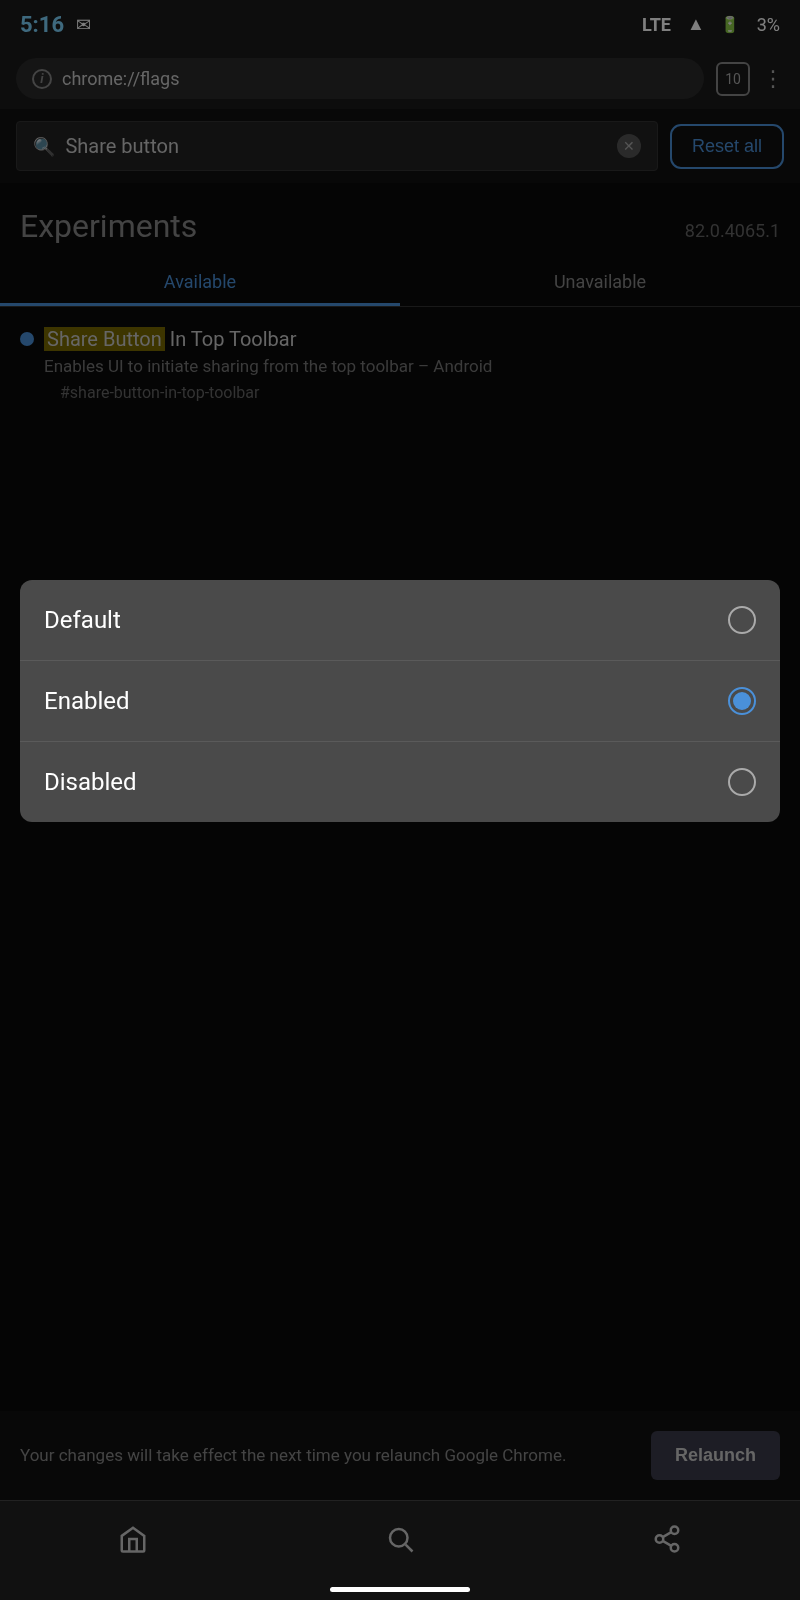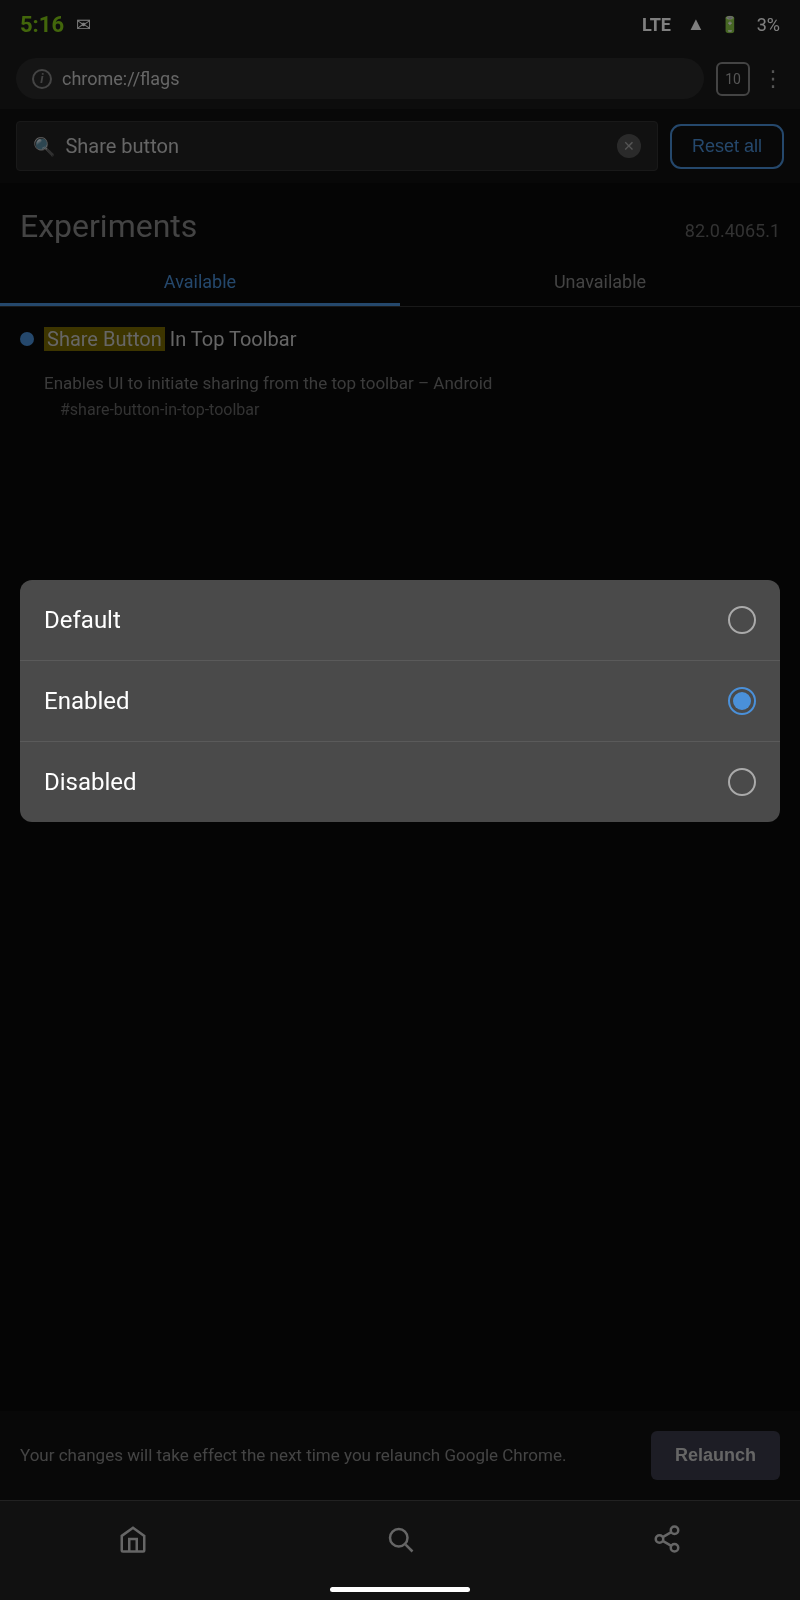--- a/index.html
+++ b/index.html
@@ -23,21 +23,21 @@
       background: #1a1a1a;
     }
     .status-left {
       display: flex;
       align-items: center;
       gap: 12px;
     }
     .status-time {
       font-size: 22px;
       font-weight: bold;
-      color: #84cc16;
+      color: #7dd3fc;
     }
     .status-right {
       display: flex;
       align-items: center;
       gap: 16px;
       font-size: 18px;
       color: #ffffff;
     }
 
     
@@ -187,21 +187,21 @@
 
     
     .flag-item {
       padding: 20px 20px 16px;
       position: relative;
     }
     .flag-title-row {
       display: flex;
       align-items: center;
       gap: 10px;
-      margin-bottom: 21px;
+      margin-bottom: 4px;
     }
     .flag-dot {
       width: 14px;
       height: 14px;
       border-radius: 50%;
       background: #4a90d9;
       flex-shrink: 0;
     }
     .flag-title {
       font-size: 20px;

